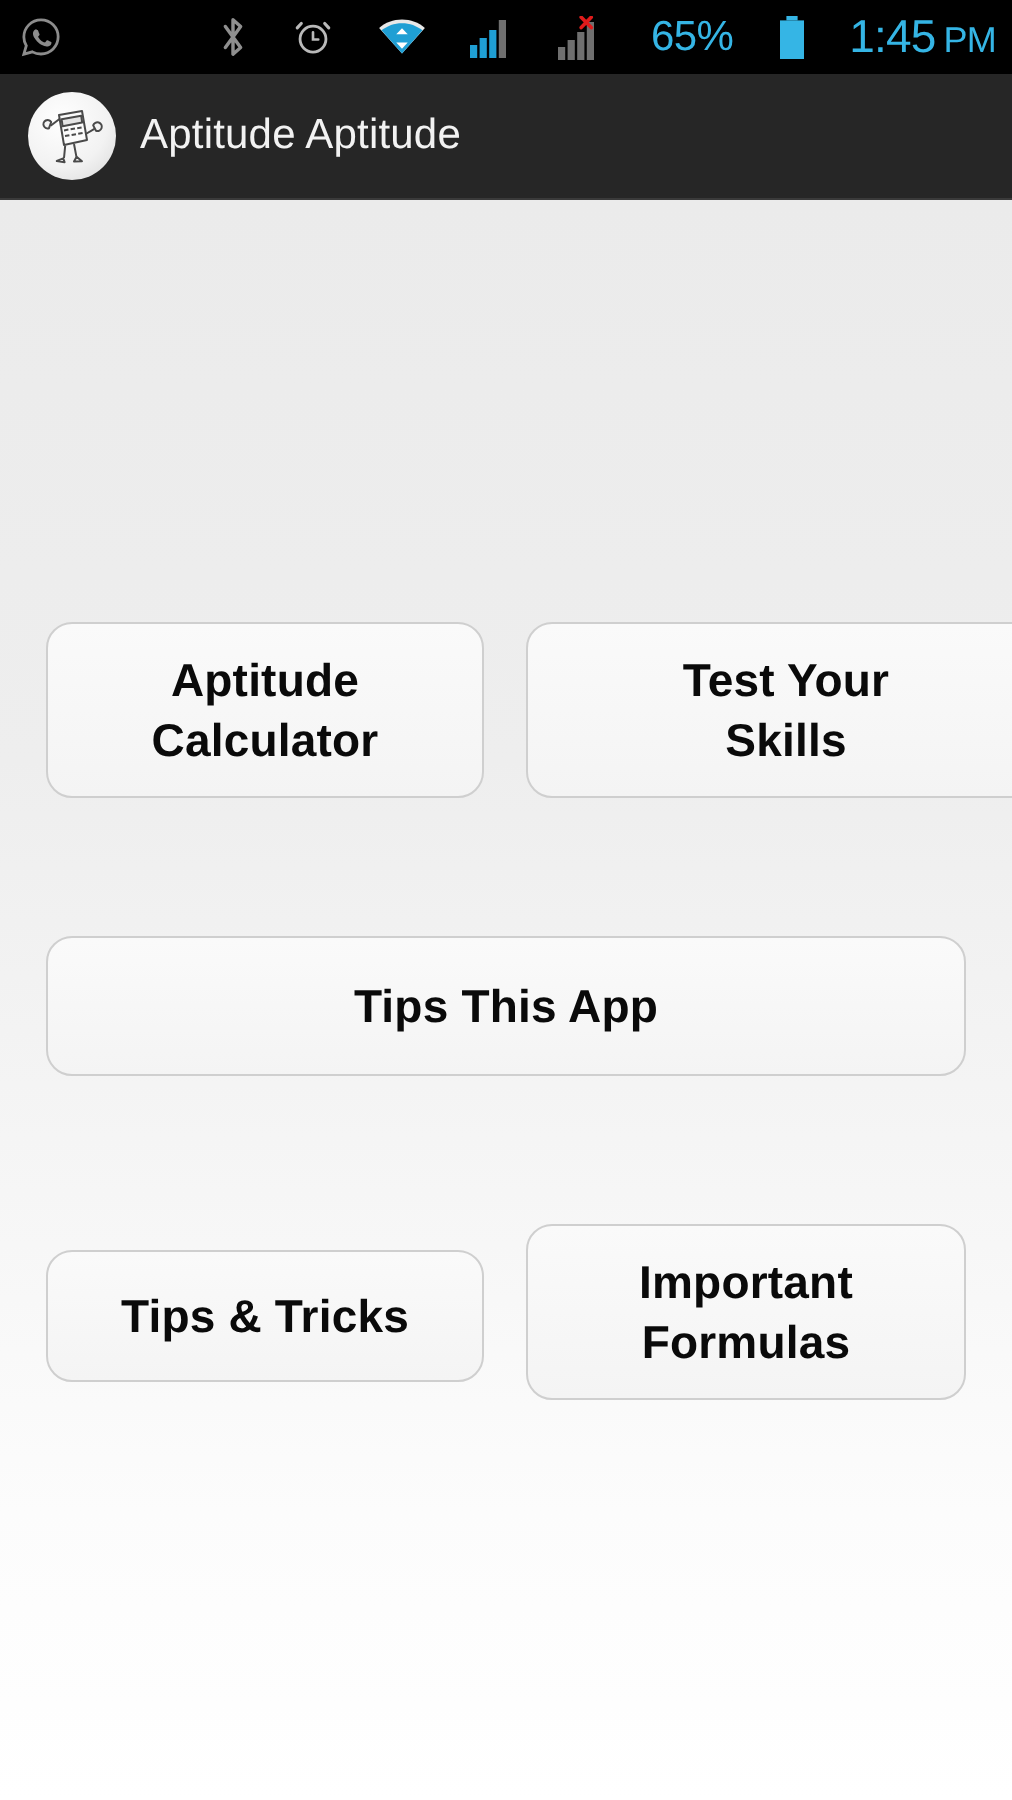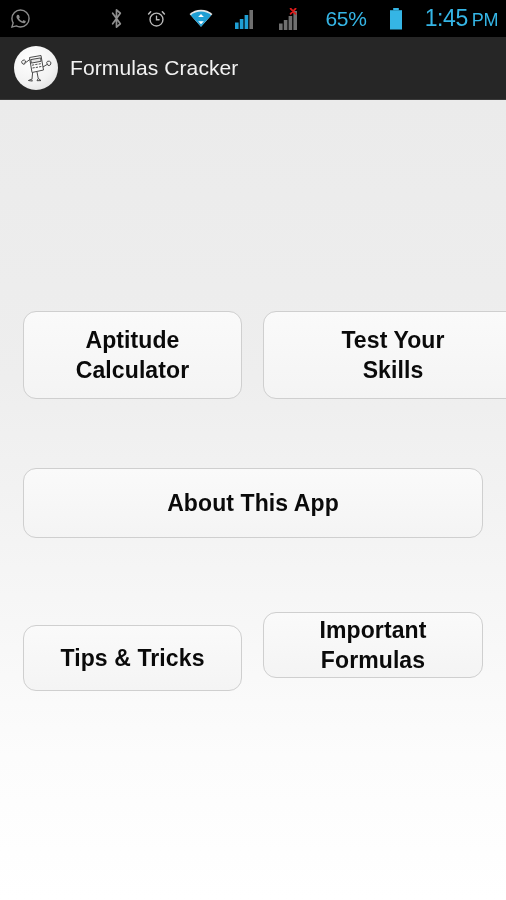--- a/index.html
+++ b/index.html
@@ -126,21 +126,21 @@
     display: block;
     padding: 0 6px;
     font-weight: bold;
   }
 
   
   #btn-aptitude-calculator { left: 23px;  top: 211px; width: 219px; height: 88px; }
   #btn-test-your-skills    { left: 263px; top: 211px; width: 260px; height: 88px; }
   #btn-about-this-app      { left: 23px;  top: 368px; width: 460px; height: 70px; }
   #btn-tips-tricks         { left: 23px;  top: 525px; width: 219px; height: 66px; }
-  #btn-important-formulas  { left: 263px; top: 512px; width: 220px; height: 66px; }
+  #btn-important-formulas  { left: 263px; top: 512px; width: 220px; height: 88px; }
 </style>
 </head>
 <body>
 
 <div id="phone">
 
   <div class="status-bar">
     <div class="status-left">
       <span class="sb-icon">
         <svg width="21" height="21" viewBox="0 0 24 24">
@@ -222,41 +222,41 @@
           <path d="M14.6 22.8 l-.6 6.2 M19 22 l1.2 6.3"></path>
           <path d="M13.6 29.2 l-3.2 1.3 3.9 .6 z" fill="#efefef"></path>
           <path d="M20.3 28.4 l2.7 2.2 -4 .1 z" fill="#efefef"></path>
           <path d="M24.9 17 l4.3 -2.6"></path>
           <path d="M28.6 12.7 a2.2 2.2 0 1 1 1.4 2.7 z" fill="#f4f4f4"></path>
           <path d="M11.9 9.4 L7.3 12.9"></path>
           <path d="M7.6 11 a2.1 2.1 0 1 0 -1.1 3.1 z" fill="#f4f4f4"></path>
         </g>
       </svg>
     </div>
-    <div class="app-title">Formulas Cracker</div>
+    <div class="app-title">Aptitude Aptitude</div>
   </div>
 
   <div class="content">
 
     <div class="btn" id="btn-aptitude-calculator">
       <span class="label">
         <span>Aptitude</span><br>
         <span>Calculator</span>
       </span>
     </div>
 
     <div class="btn" id="btn-test-your-skills">
       <span class="label">
         <span>Test Your</span><br>
         <span>Skills</span>
       </span>
     </div>
 
     <div class="btn" id="btn-about-this-app">
-      <span class="label">About This App</span>
+      <span class="label">Tips This App</span>
     </div>
 
     <div class="btn" id="btn-tips-tricks">
       <span class="label">Tips &amp; Tricks</span>
     </div>
 
     <div class="btn" id="btn-important-formulas">
       <span class="label">
         <span>Important</span><br>
         <span>Formulas</span>

